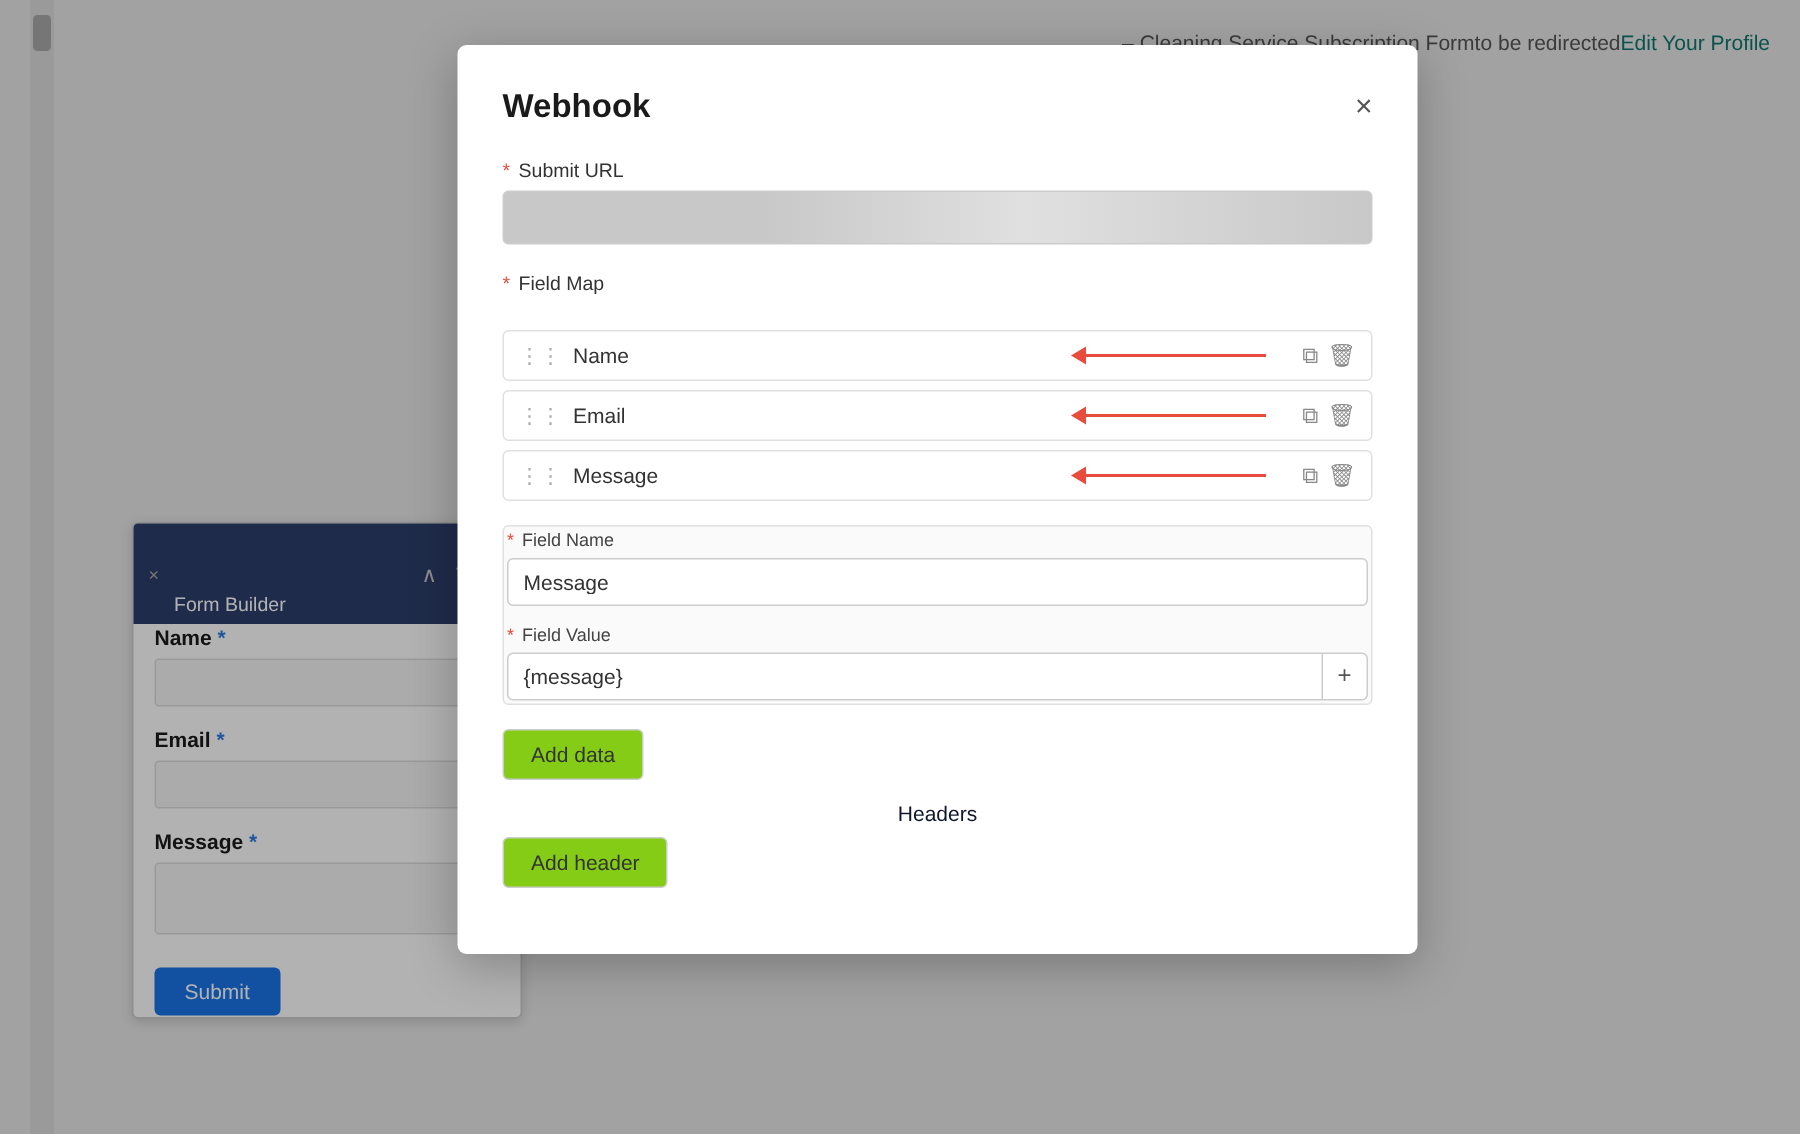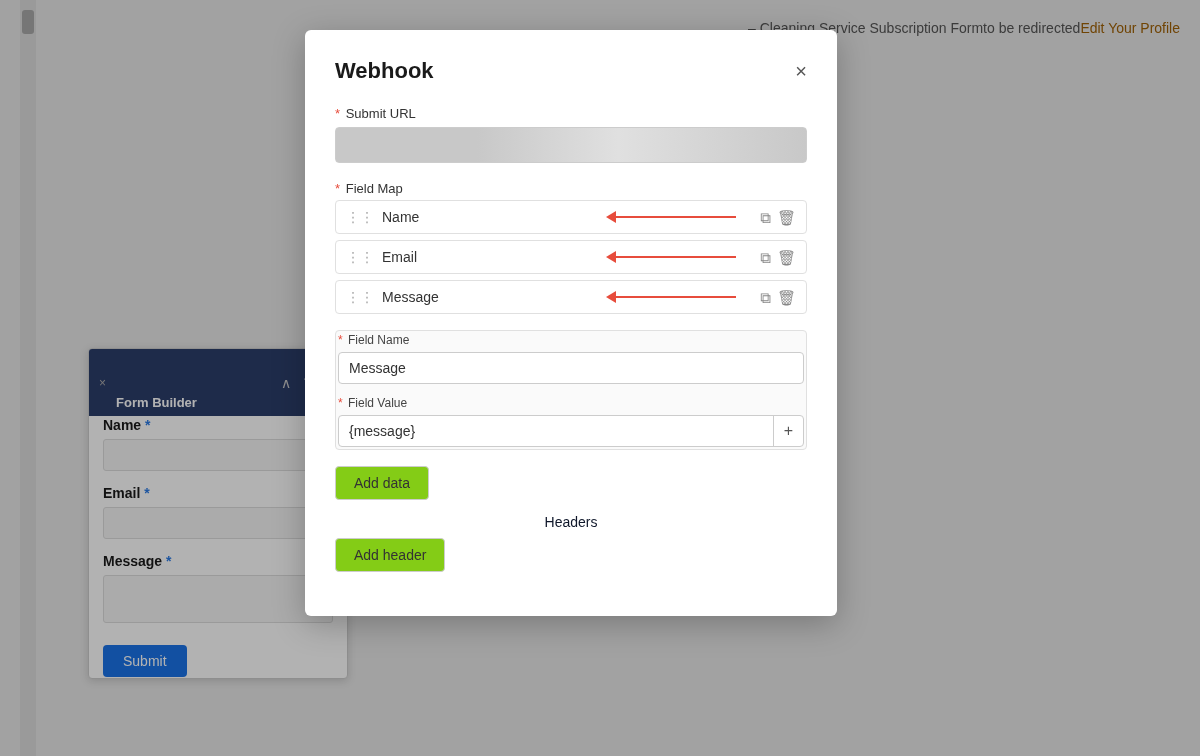--- a/index.html
+++ b/index.html
@@ -23,21 +23,21 @@
       position: absolute;
       top: 20px;
       right: 20px;
       display: flex;
       align-items: center;
       font-size: 14px;
       color: #555;
     }
 
     .bg-top-bar .edit-profile {
-      color: #a16207;
+      color: #0f766e;
       cursor: pointer;
     }
 
     
     .form-builder-panel {
       position: absolute;
       left: 88px;
       top: 348px;
       width: 260px;
       background: #fff;
@@ -61,21 +61,21 @@
       background: none;
       border: none;
       color: #aaa;
       font-size: 12px;
       cursor: pointer;
       margin-right: 2px;
     }
 
     .form-builder-header .title {
       flex: 1;
-      font-weight: 700;
+      font-weight: 400;
       margin-top: 40px;
     }
 
     .form-builder-header .icon-btn {
       background: none;
       border: none;
       color: #ccc;
       font-size: 14px;
       cursor: pointer;
       margin-left: 4px;
@@ -121,21 +121,21 @@
       position: absolute;
       inset: 0;
       background: rgba(0,0,0,0.3);
     }
 
     
     .modal {
       position: absolute;
       top: 30px;
       left: 305px;
-      width: 532px;
+      width: 640px;
       background: #fff;
       border-radius: 6px;
       box-shadow: 0 8px 32px rgba(0,0,0,0.25);
       padding: 28px 30px 30px;
     }
 
     .modal-header {
       display: flex;
       align-items: center;
       justify-content: space-between;
@@ -180,21 +180,21 @@
     }
 
     
     .field-map-section {
       margin-bottom: 16px;
     }
 
     .field-map-label {
       font-size: 13px;
       color: #333;
-      margin-bottom: 4px;
+      margin-bottom: 24px;
     }
 
     
     .field-row {
       display: flex;
       align-items: center;
       border: 1px solid #e0e0e0;
       border-radius: 4px;
       padding: 8px 10px;
       margin-bottom: 6px;

